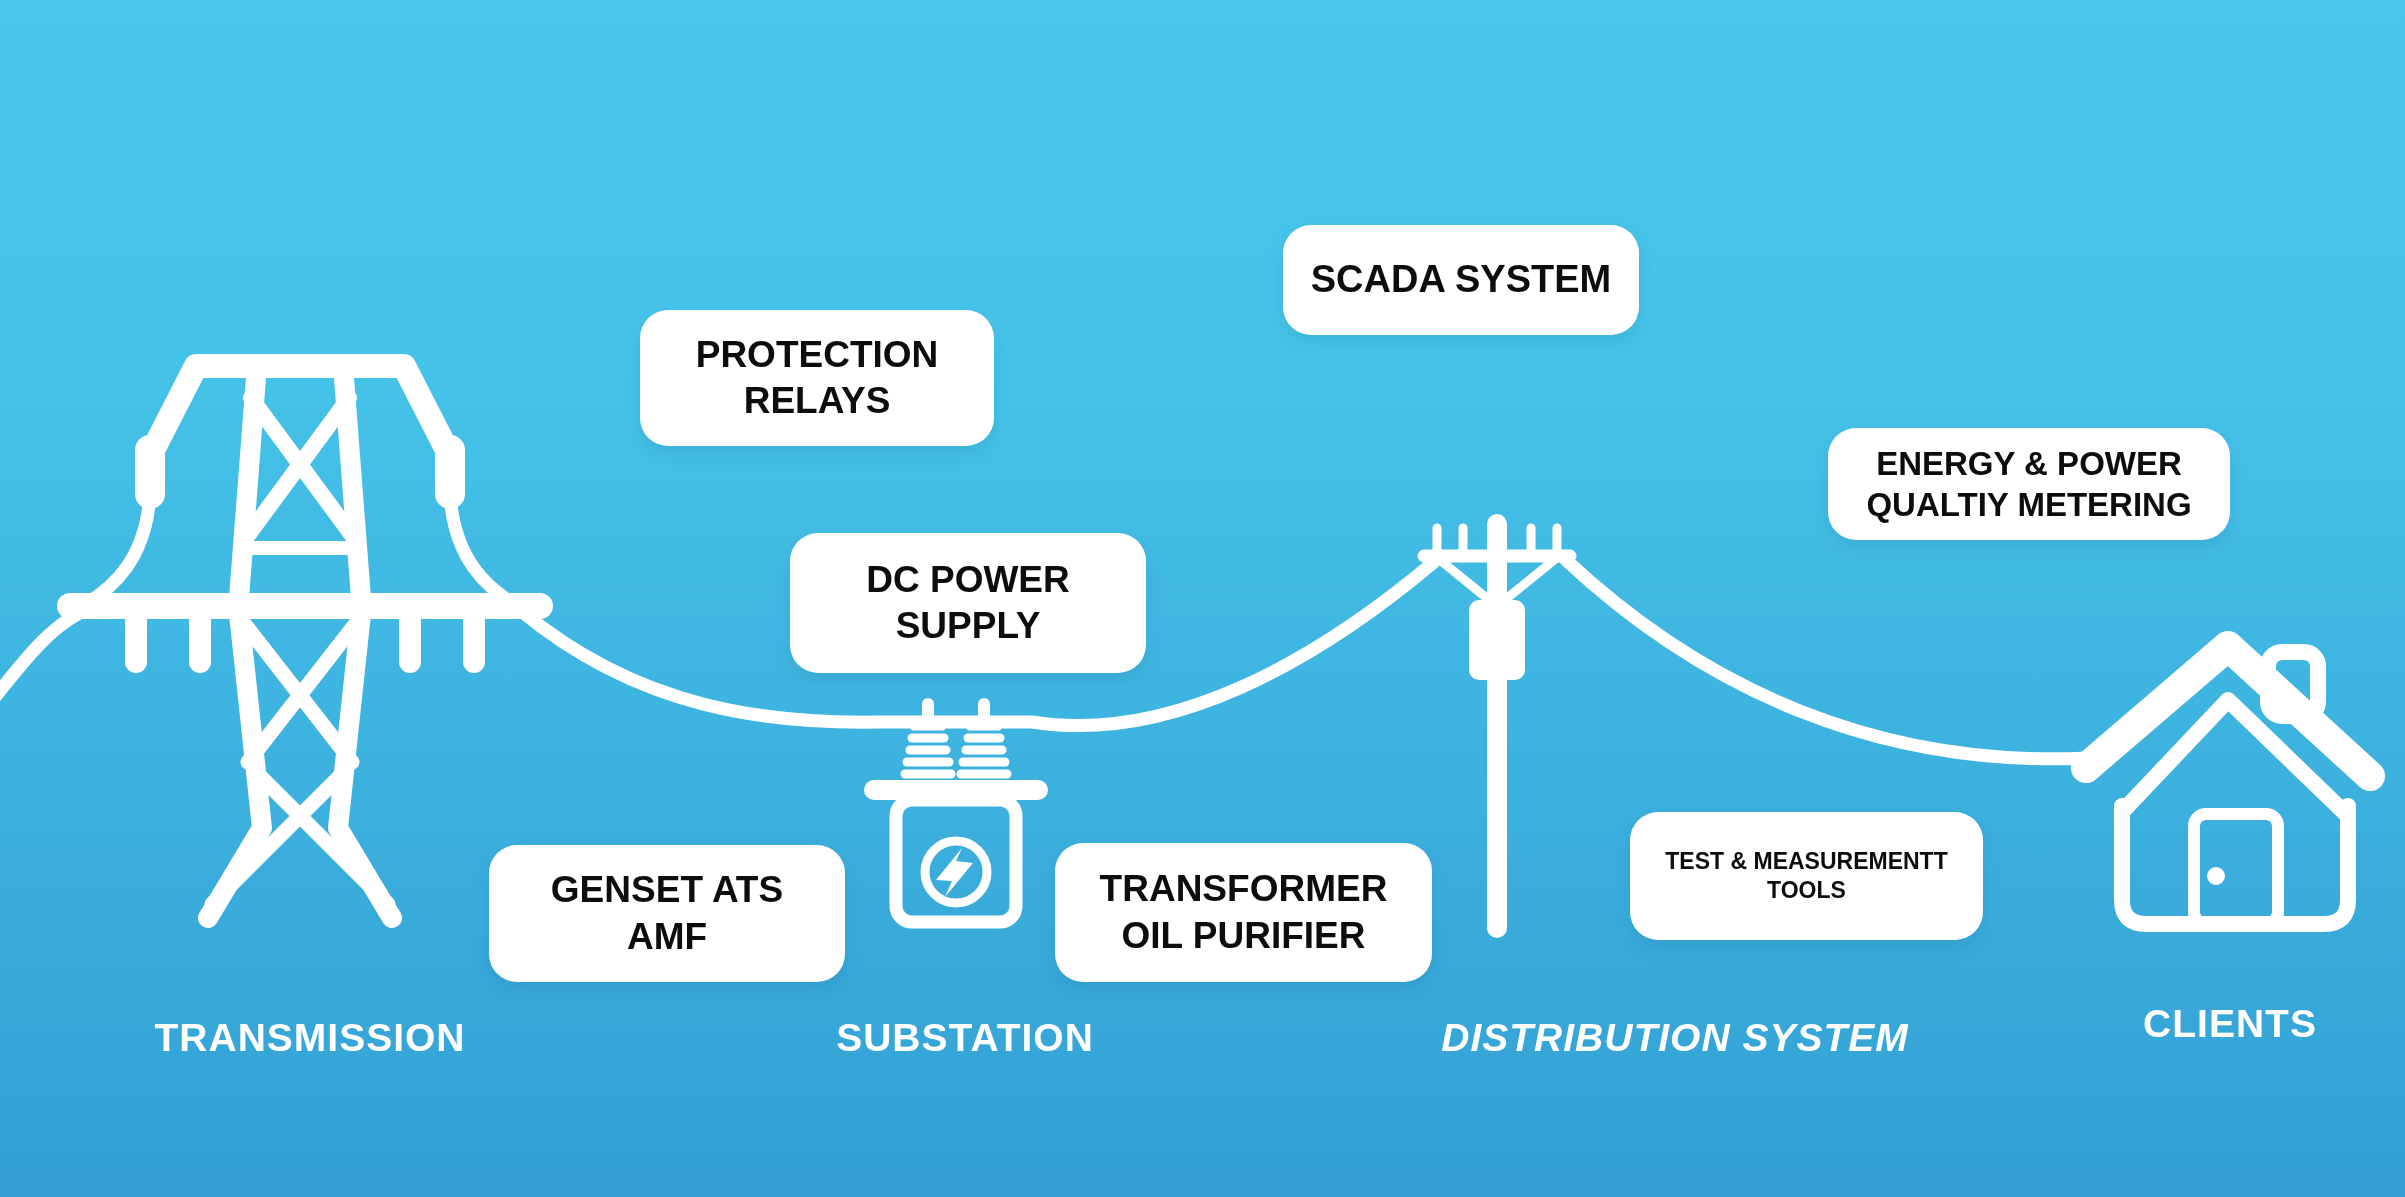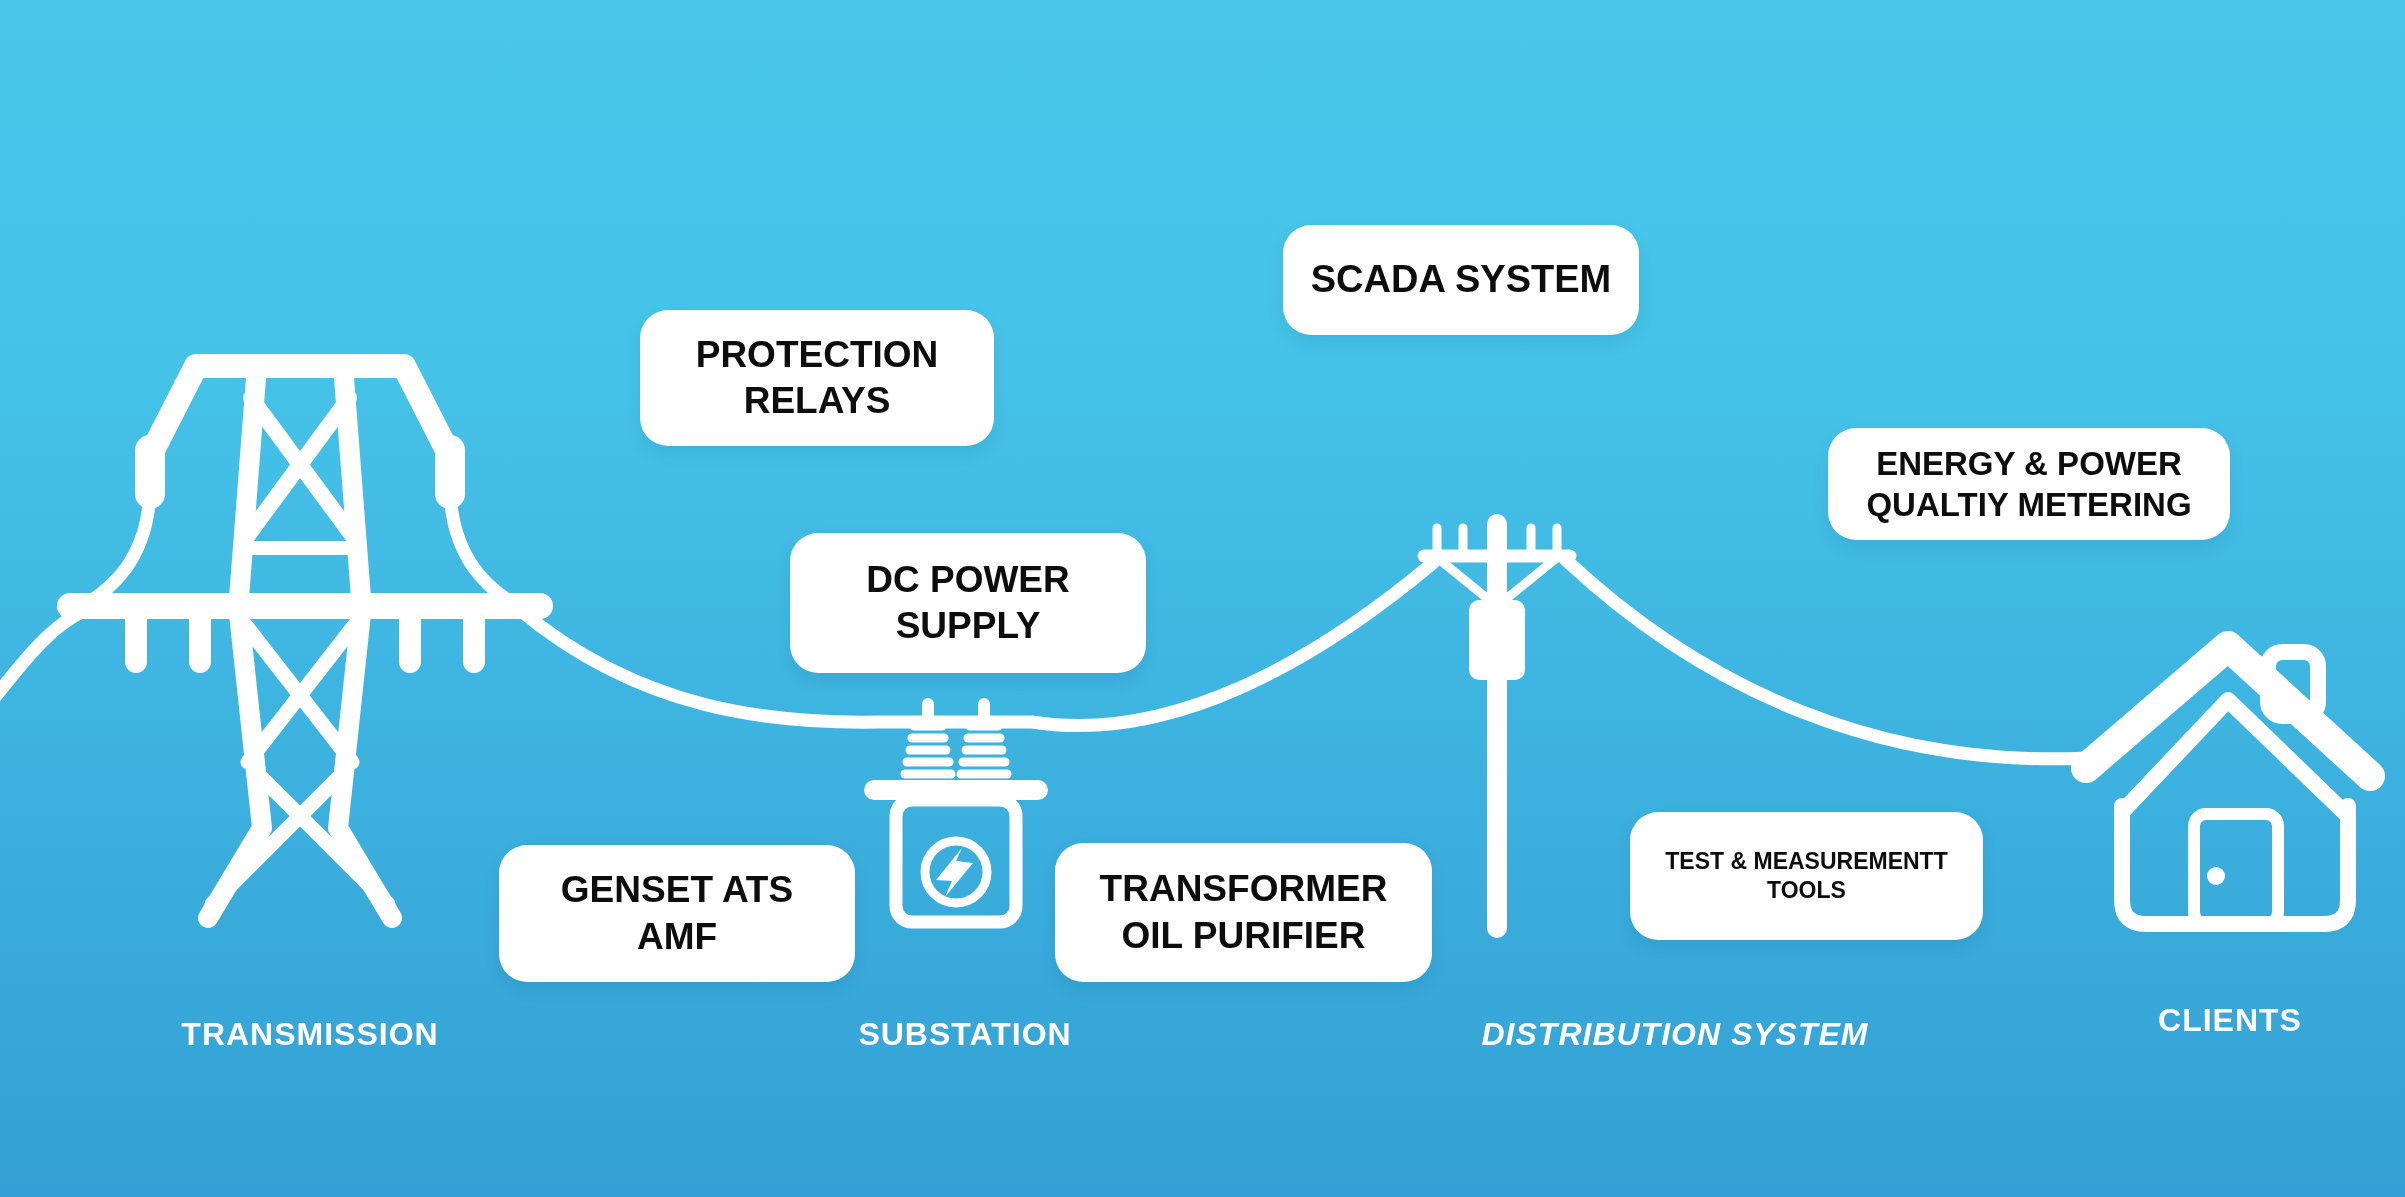--- a/index.html
+++ b/index.html
@@ -31,29 +31,29 @@
     font-weight:bold;
     font-size:37px;
     line-height:1.25;
     padding:10px 22px;
     box-shadow:0 8px 16px rgba(0,70,110,0.10);
   }
   #callout-protection{left:640px;top:310px;width:354px;height:136px;}
   #callout-scada{left:1283px;top:225px;width:356px;height:110px;font-size:38px;}
   #callout-dc{left:790px;top:533px;width:356px;height:140px;}
   #callout-energy{left:1828px;top:428px;width:402px;height:112px;font-size:33px;}
-  #callout-genset{left:499px;top:845px;width:356px;height:137px;}
+  #callout-genset{left:489px;top:845px;width:356px;height:137px;}
   #callout-oil{left:1055px;top:843px;width:377px;height:139px;}
   #callout-test{left:1630px;top:812px;width:353px;height:128px;font-size:23px;}
 
   .stage{
     position:absolute;
     color:var(--stage-text);
     font-weight:bold;
-    font-size:32px;
+    font-size:39px;
     letter-spacing:1px;
     text-align:center;
   }
   #stage-transmission{left:60px;top:1016px;width:500px;}
   #stage-substation{left:750px;top:1016px;width:430px;}
   #stage-distribution{left:1335px;top:1016px;width:680px;font-style:italic;}
   #stage-clients{left:2070px;top:1002px;width:320px;}
 </style>
 </head>
 <body>

